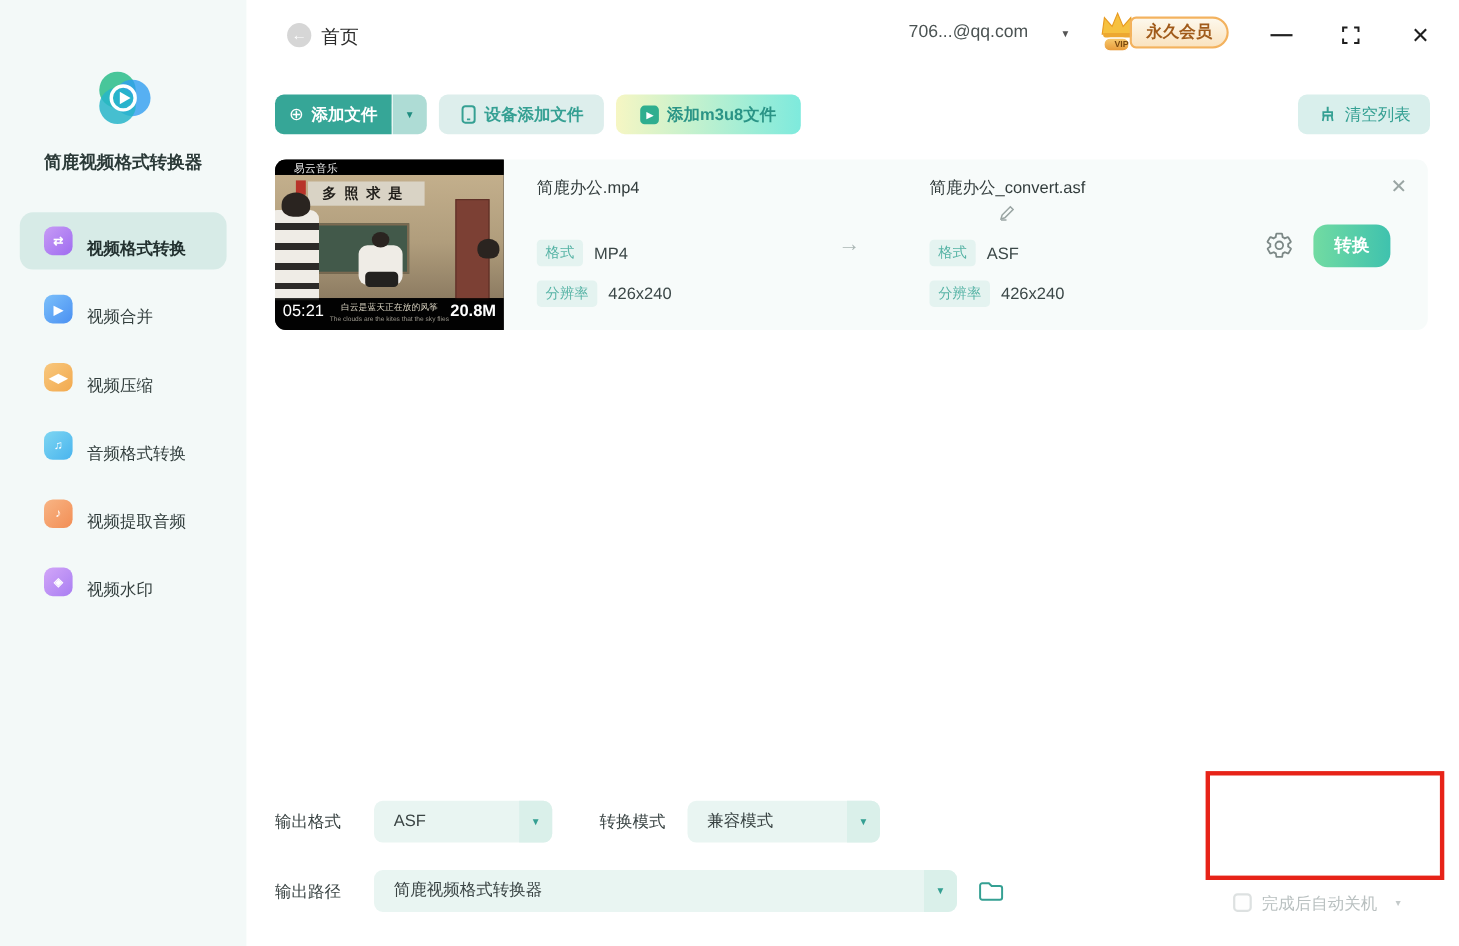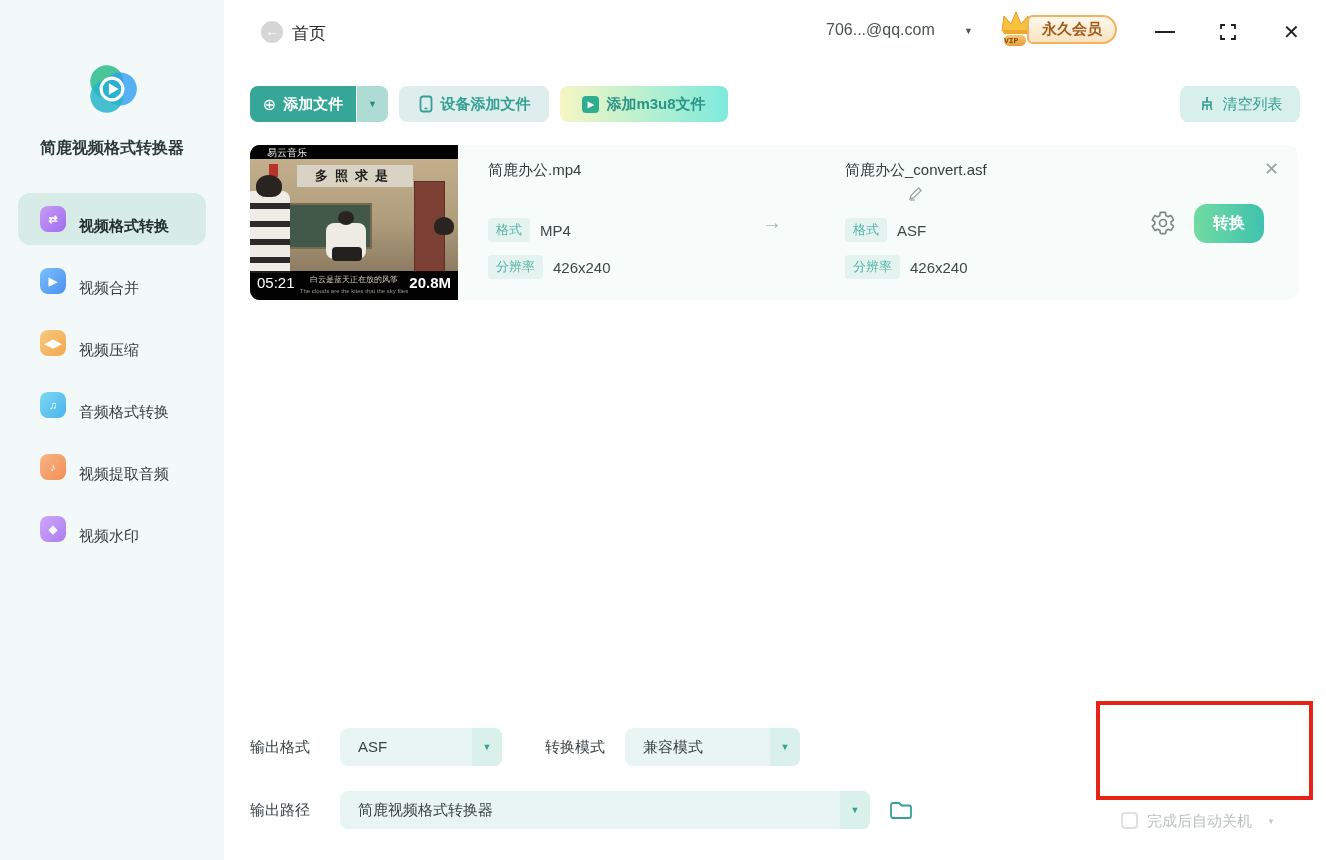--- a/index.html
+++ b/index.html
@@ -34,21 +34,21 @@
   .account { position:absolute; left:826px; top:21px; font-size:16px; color:#4b5353; cursor:pointer; }
   .account-caret { position:absolute; left:964px; top:26px; font-size:9px; color:#555; cursor:pointer; }
   .vip-badge { position:absolute; left:1027px; top:15px; width:90px; height:29px;
                background:linear-gradient(#fdf8ec,#fae3c0); border:2px solid #f3b25e;
                border-radius:6px 15px 15px 6px; display:flex; align-items:center; justify-content:center;
                cursor:pointer; }
   .vip-text { font-size:15px; font-weight:bold; color:#a05a1a; }
   .crown { position:absolute; left:998px; top:8px; }
   .vip-chip { position:absolute; left:1003px; top:34px; width:24px; height:13px;
               background:linear-gradient(#f7c96d,#e89b3a); border:1px solid #fff; border-radius:7px;
-              font-size:8px; font-weight:bold; color:#7a4a10; text-align:left; line-height:11px;font-family:Liberation Mono, monospace; }
+              font-size:8px; font-weight:bold; color:#7a4a10; text-align:right; line-height:11px; }
   .win-min { position:absolute; left:1155px; top:31px; width:20px; height:2px; background:#222; cursor:pointer; }
   .win-max { position:absolute; left:1219px; top:23px; width:18px; height:18px; cursor:pointer; }
   .win-close { position:absolute; left:1283px; top:20px; font-size:20px; color:#1f1f1f; cursor:pointer; }
 
   
   .btn-addfile { position:absolute; left:250px; top:86px; width:106px; height:36px; background:#36a697;
                  border-radius:8px 0 0 8px; color:#fff; font-size:15px; font-weight:bold;
                  display:flex; align-items:center; justify-content:center; gap:7px; cursor:pointer; }
   .btn-addfile .plus { font-size:16px; font-weight:normal; }
   .btn-addfile-caret { position:absolute; left:357px; top:86px; width:31px; height:36px; background:#aedcd5;
@@ -69,21 +69,21 @@
 
   
   .file-card { position:absolute; left:250px; top:145px; width:1048px; height:155px;
                background:#f7fbfa; border-radius:10px; }
   .thumb { position:absolute; left:0; top:0; width:208px; height:155px; border-radius:10px 0 0 10px;
            overflow:hidden; background:#131110; cursor:pointer; }
   .thumb-topbar { position:absolute; left:0; top:0; width:100%; height:14px; background:#000; }
   .thumb-watermark { position:absolute; left:17px; top:1px; font-size:10px; color:#e8e8e8; }
   .thumb-photo { position:absolute; left:0; top:14px; width:100%; height:112px;
                  background:linear-gradient(180deg,#c3af8c 0%,#b09d7c 55%,#8d7c62 100%); }
-  .thumb-banner { position:absolute; left:47px; top:6px; width:116px; height:22px; background:#d9d3c5;
+  .thumb-banner { position:absolute; left:30px; top:6px; width:106px; height:22px; background:#d9d3c5;
                   color:#1e1c18; font-size:13px; font-weight:bold; letter-spacing:7px; text-align:center;
                   line-height:22px; }
   .thumb-flag { position:absolute; left:19px; top:5px; width:9px; height:13px; background:#b8342a; }
   .thumb-board { position:absolute; left:30px; top:44px; width:92px; height:46px; background:#42594a;
                  border:2px solid #7b6a51; }
   .thumb-door { position:absolute; left:164px; top:22px; width:31px; height:92px; background:#7c4034;
                 border:1px solid #5c2f26; }
   .p-left { position:absolute; left:-6px; top:32px; width:46px; height:82px;
             background:repeating-linear-gradient(180deg,#efece6 0 12px,#2c2a28 12px 18px); border-radius:8px 8px 0 0; }
   .p-left-head { position:absolute; left:6px; top:16px; width:26px; height:22px; background:#2a2420; border-radius:50% 50% 40% 40%; }

